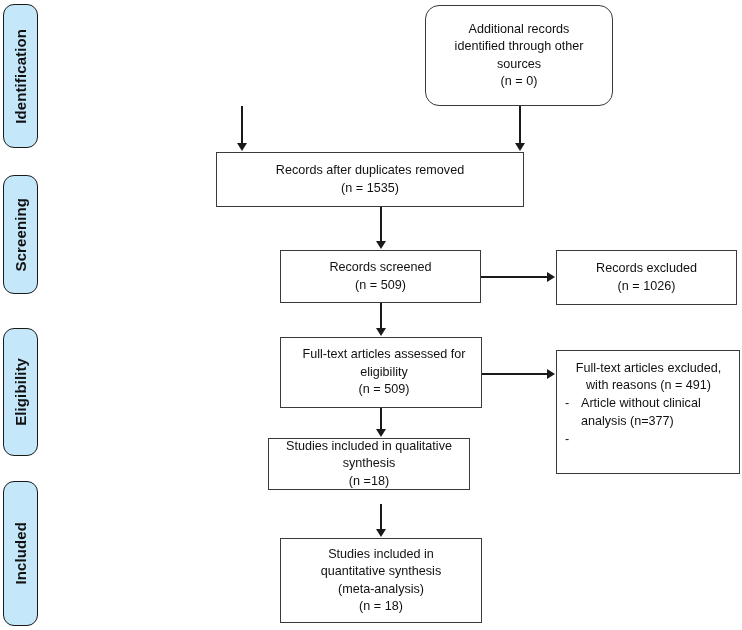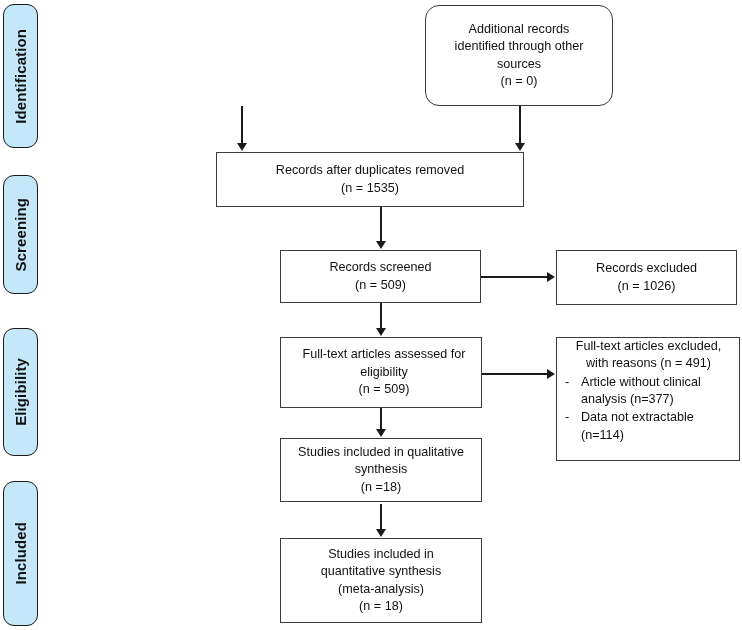--- a/index.html
+++ b/index.html
@@ -171,41 +171,39 @@
 
   <div class="fbox" style="left:280px; top:337px; width:202px; height:71px;padding-left:12px;">
     <span class="btext">Full-text articles assessed for
 eligibility
 (n = 509)</span>
   </div>
 
   <div class="hline" style="left:482px; top:373px; width:66px;"></div>
   <div class="arrow-right" style="left:547px; top:369px;"></div>
 
-  <div class="fbox left-align" style="left:556px; top:337px; width:184px; height:124px; padding:4px 4px 20px 5px;">
+  <div class="fbox left-align" style="left:556px; top:350px; width:184px; height:124px; padding:4px 4px 20px 5px;">
     <div class="reasons">
       <div class="rhead">Full-text articles excluded,
 with reasons (n = 491)</div>
       <div class="ritem">
         <span class="rdash">-</span>
         <span class="rtxt">Article without clinical
 analysis (n=377)</span>
       </div>
       <div class="ritem">
         <span class="rdash">-</span>
-        <span class="rtxt">Data not extractable
-(n=114)</span>
       </div>
     </div>
   </div>
 
   <div class="vline" style="left:380px; top:408px; height:22px;"></div>
   <div class="arrow-down" style="left:376px; top:429px;"></div>
 
-  <div class="fbox" style="left:280px; top:438px; width:202px; height:64px;">
+  <div class="fbox" style="left:268px; top:438px; width:202px; height:52px;">
     <span class="btext">Studies included in qualitative
 synthesis
 (n =18)</span>
   </div>
 
   <div class="vline" style="left:380px; top:504px; height:26px;"></div>
   <div class="arrow-down" style="left:376px; top:529px;"></div>
 
   <div class="fbox" style="left:280px; top:538px; width:202px; height:85px;">
     <span class="btext">Studies included in

